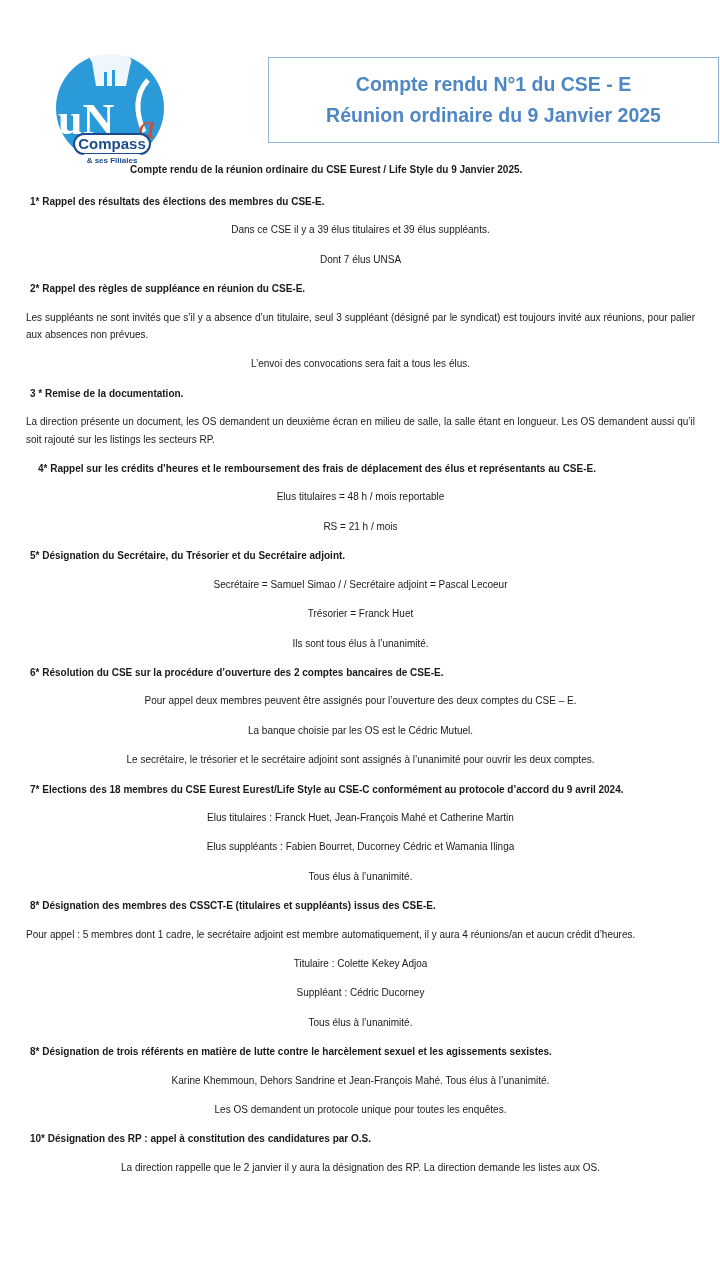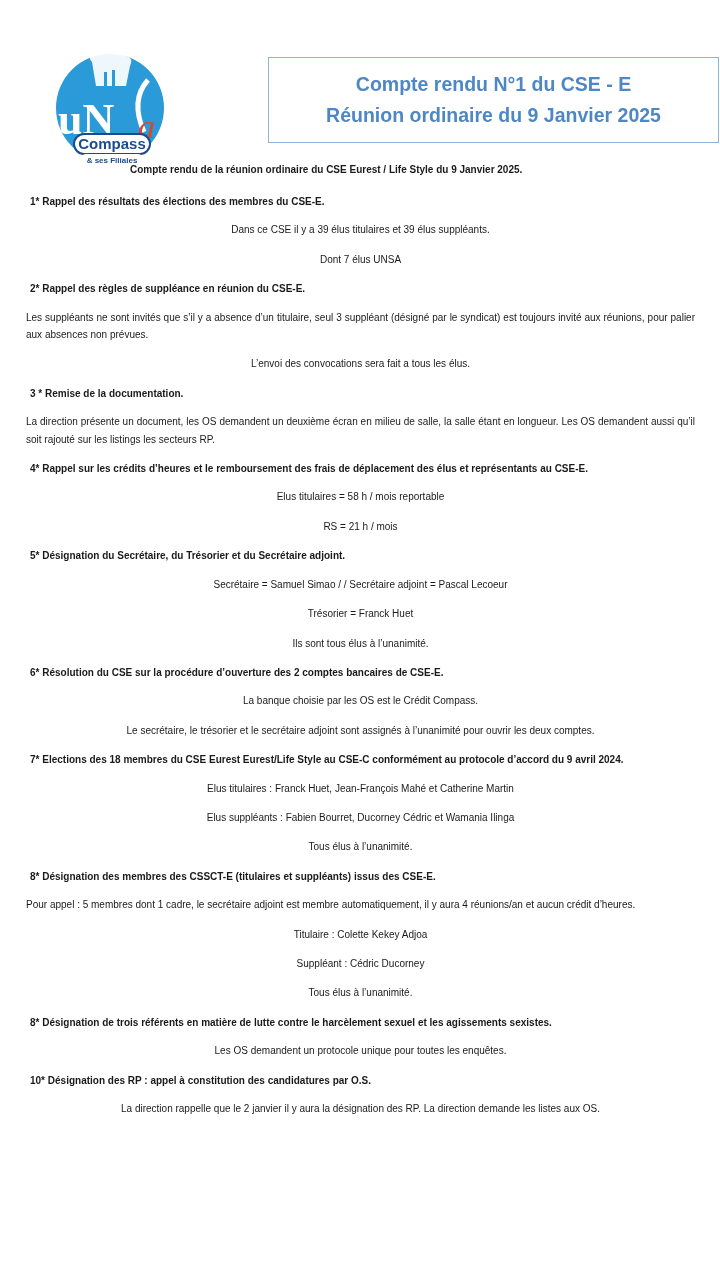--- a/index.html
+++ b/index.html
@@ -62,49 +62,51 @@
   <div>
     <div class="h">2* Rappel des règles de suppléance en réunion du CSE-E.</div>
     <div class="p j">Les suppléants ne sont invités que s’il y a absence d’un titulaire, seul 3 suppléant (désigné par le syndicat) est toujours invité aux réunions, pour palier aux absences non prévues.</div>
     <div class="p">L’envoi des convocations sera fait a tous les élus.</div>
   </div>
   <div>
     <div class="h">3 * Remise de la documentation.</div>
     <div class="p j">La direction présente un document, les OS demandent un deuxième écran en milieu de salle, la salle étant en longueur. Les OS demandent aussi qu’il soit rajouté sur les listings les secteurs RP.</div>
   </div>
   <div>
-    <div class="h" style="margin-left:4px">4* Rappel sur les crédits d’heures et le remboursement des frais de déplacement des élus et représentants au CSE-E.</div>
-    <div class="p">Elus titulaires = 58 h / mois reportable</div>
+    <div class="h" style="margin-left:12px">4* Rappel sur les crédits d’heures et le remboursement des frais de déplacement des élus et représentants au CSE-E.</div>
+    <div class="p">Elus titulaires = 48 h / mois reportable</div>
     <div class="p">RS = 21 h / mois</div>
   </div>
   <div>
     <div class="h">5* Désignation du Secrétaire, du Trésorier et du Secrétaire adjoint.</div>
     <div class="p">Secrétaire = Samuel Simao / / Secrétaire adjoint = Pascal Lecoeur</div>
     <div class="p">Trésorier = Franck Huet</div>
     <div class="p">Ils sont tous élus à l’unanimité.</div>
   </div>
   <div>
     <div class="h">6* Résolution du CSE sur la procédure d’ouverture des 2 comptes bancaires de CSE-E.</div>
-    <div class="p">La banque choisie par les OS est le Crédit Compass.</div>
+    <div class="p">Pour appel deux membres peuvent être assignés pour l’ouverture des deux comptes du CSE – E.</div>
+    <div class="p">La banque choisie par les OS est le Cédric Mutuel.</div>
     <div class="p">Le secrétaire, le trésorier et le secrétaire adjoint sont assignés à l’unanimité pour ouvrir les deux comptes.</div>
   </div>
   <div>
     <div class="h">7* Elections des 18 membres du CSE Eurest Eurest/Life Style au CSE-C conformément au protocole d’accord du 9 avril 2024.</div>
     <div class="p">Elus titulaires : Franck Huet, Jean-François Mahé et Catherine Martin</div>
     <div class="p">Elus suppléants : Fabien Bourret, Ducorney Cédric et Wamania Ilinga</div>
     <div class="p">Tous élus à l’unanimité.</div>
   </div>
   <div>
     <div class="h">8* Désignation des membres des CSSCT-E (titulaires et suppléants) issus des CSE-E.</div>
     <div class="p j">Pour appel : 5 membres dont 1 cadre, le secrétaire adjoint est membre automatiquement, il y aura 4 réunions/an et aucun crédit d’heures.</div>
     <div class="p">Titulaire : Colette Kekey Adjoa</div>
     <div class="p">Suppléant : Cédric Ducorney</div>
     <div class="p">Tous élus à l’unanimité.</div>
   </div>
   <div>
     <div class="h j">8* Désignation de trois référents en matière de lutte contre le harcèlement sexuel et les agissements sexistes.</div>
+    <div class="p">Karine Khemmoun, Dehors Sandrine et Jean-François Mahé. Tous élus à l’unanimité.</div>
     <div class="p">Les OS demandent un protocole unique pour toutes les enquêtes.</div>
   </div>
   <div>
     <div class="h">10* Désignation des RP : appel à constitution des candidatures par O.S.</div>
     <div class="p">La direction rappelle que le 2 janvier il y aura la désignation des RP. La direction demande les listes aux OS.</div>
   </div>
 </div>
 
 </body></html>

